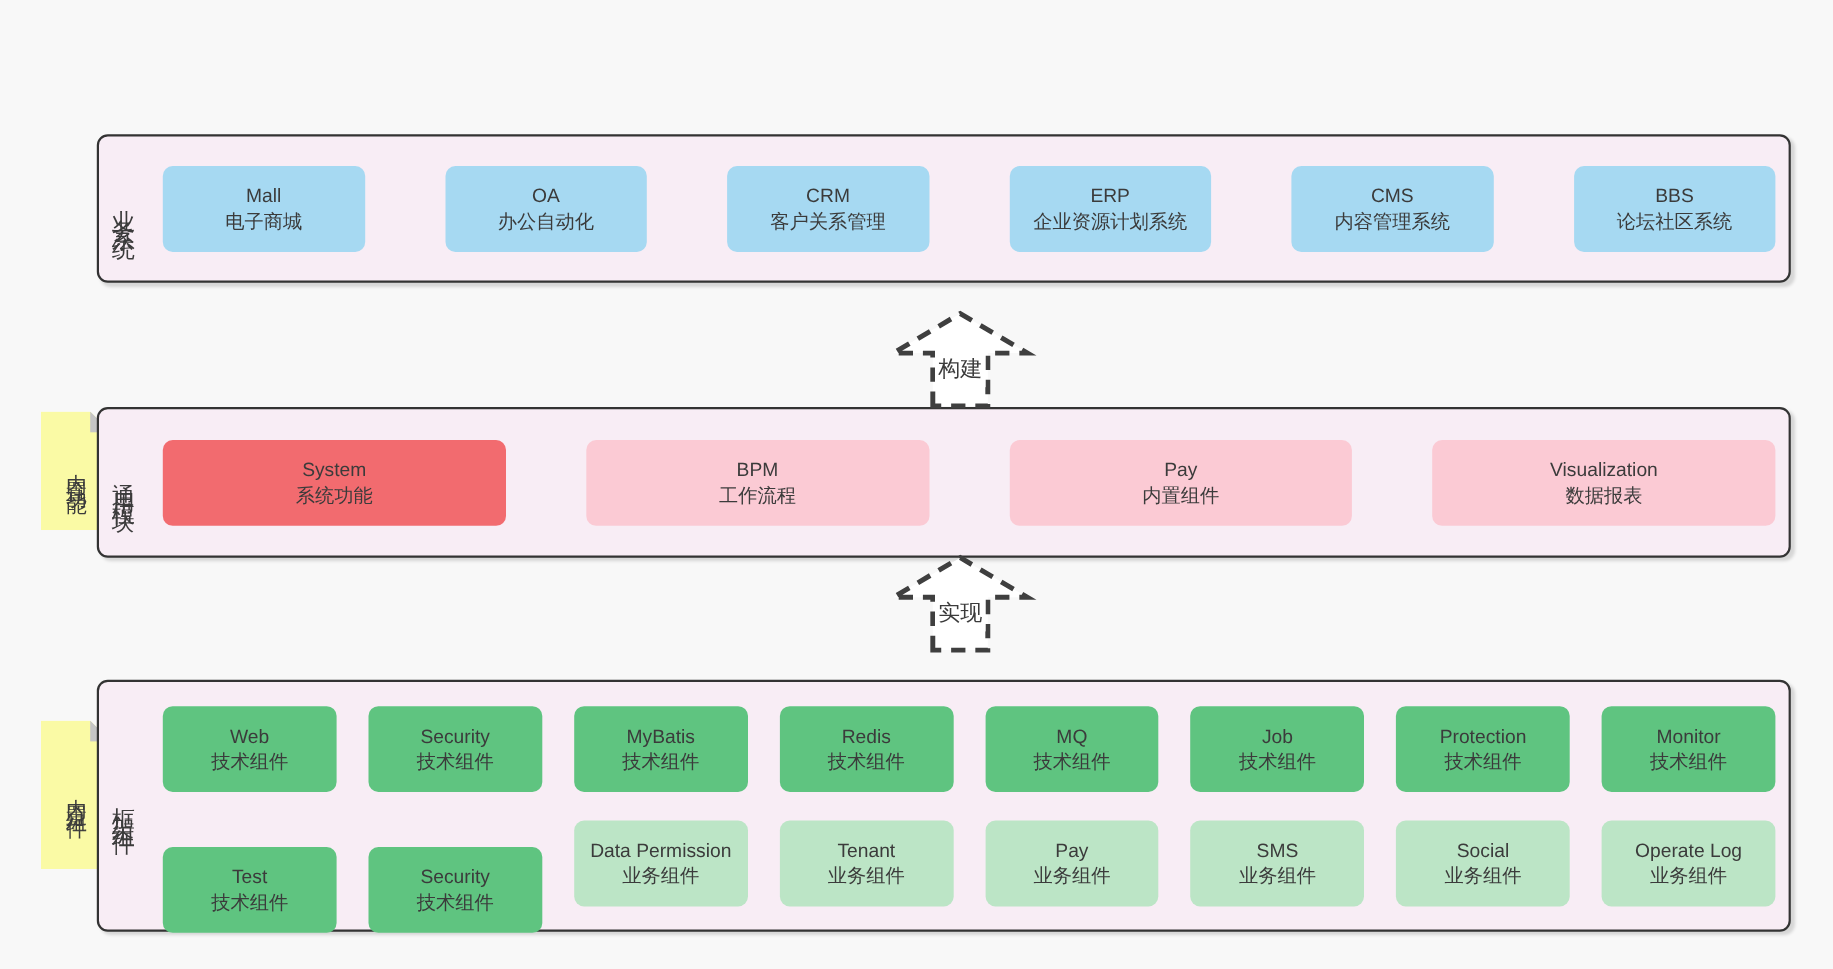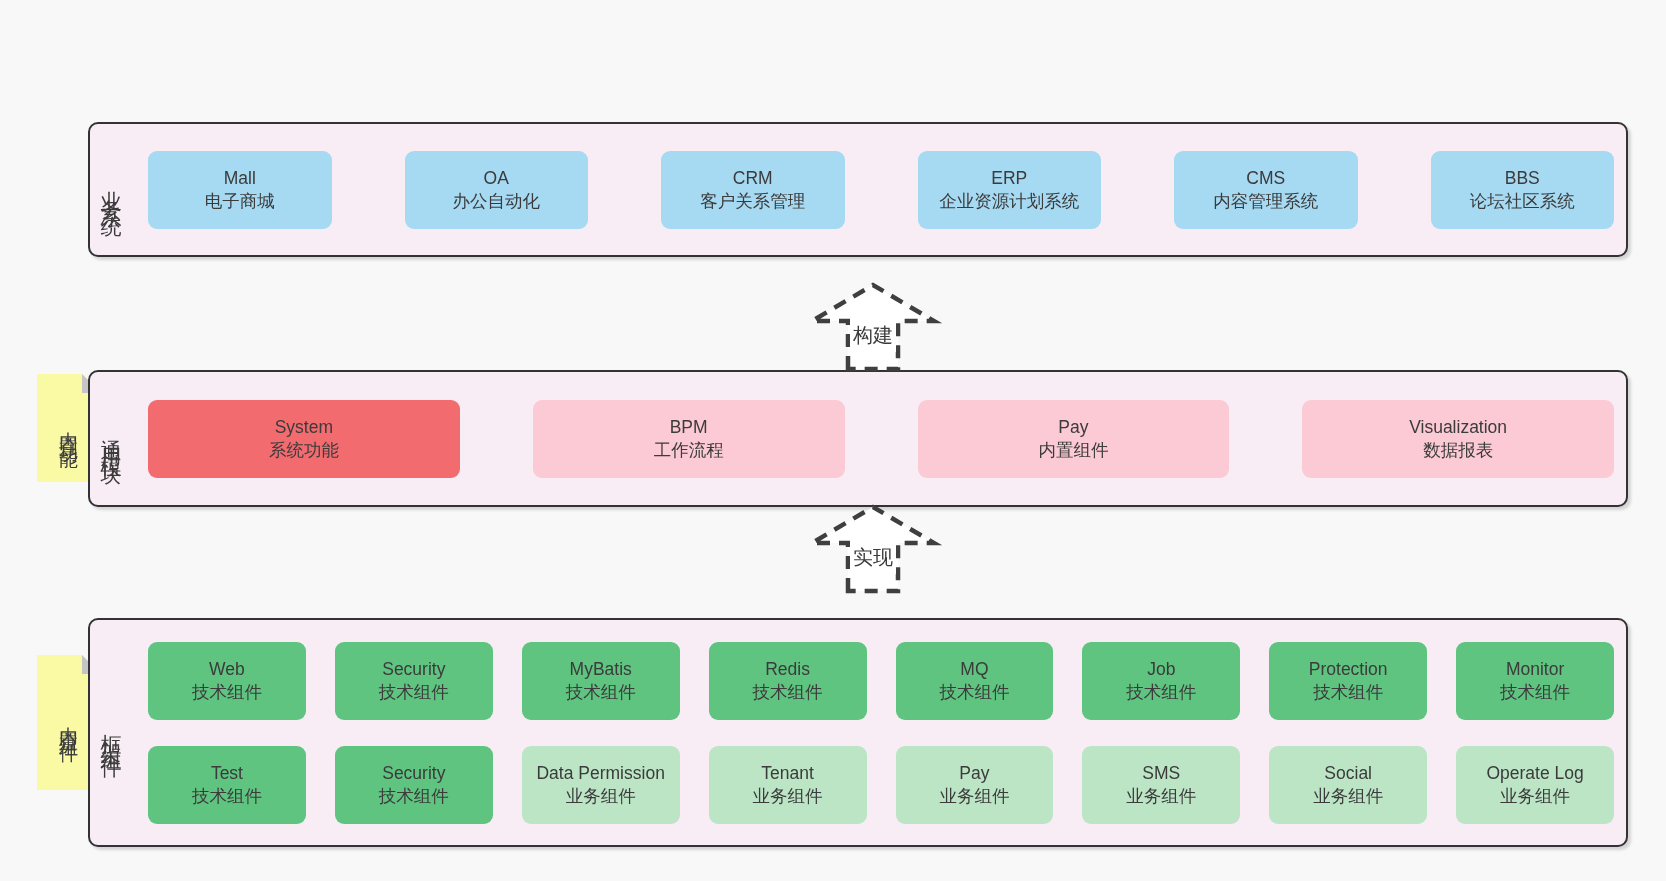--- a/index.html
+++ b/index.html
@@ -92,21 +92,21 @@
     text-align: center;
     font-size: 17.5px;
     line-height: 1.3;
     color: var(--text, #3b3b3b);
     padding: 2px 6px;
     box-sizing: border-box;
   }
   .v-blue       { background: var(--blue,  #a6d9f2); }
   .v-red        { background: var(--red,   #f26b6f); }
   .v-pink       { background: var(--pink,  #fbcad4); }
-  .v-green      { background: var(--green, #5fc480); }
+  .v-green      { background: var(--green, #5fc480); margin-top: 24px; }
   .v-lightgreen { background: var(--lightgreen, #bce5c6); }
 
   
   .arrow {
     position: absolute;
     left: 803px;
     width: 140px;
     height: 92px;
   }
   .arrow-0 { top: 280px; }

